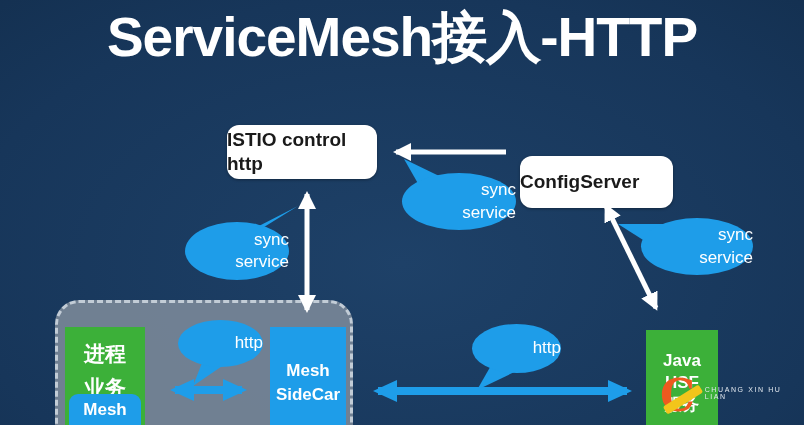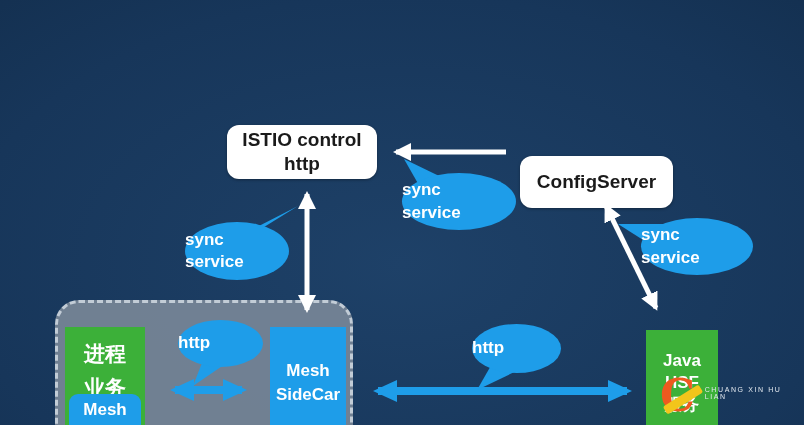--- a/index.html
+++ b/index.html
@@ -8,42 +8,42 @@
     font-family:"Liberation Sans", sans-serif;
     background:radial-gradient(130% 150% at 50% 62%, #1e4168 0%, #17365a 42%, #0b2138 100%);
   }
   .abs{position:absolute;}
   .title{
     left:0;top:1px;width:804px;text-align:center;
     color:#fff;font-size:55px;font-weight:bold;letter-spacing:-1px;z-index:1;
   }
   .white-box{
     background:#fff;border-radius:12px;color:#1a1a1a;font-weight:bold;
-    display:flex;flex-direction:column;align-items:center;justify-content:center;
+    display:flex;flex-direction:column;justify-content:center;
     font-size:19px;line-height:1.25;z-index:2;box-shadow:0 1px 3px rgba(0,0,0,.35);
   }
   .istio{left:227px;top:125px;width:150px;height:54px;}
   .config{left:520px;top:120px;width:153px;height:52px;margin-top:36px;}
   .container-group{
     left:55px;top:300px;width:298px;height:150px;box-sizing:border-box;
     background:rgba(118,133,150,0.94);border:3px dashed #c2ccd6;border-radius:24px;z-index:2;
   }
   .node{
     color:#fff;font-weight:bold;text-align:center;z-index:3;
     display:flex;flex-direction:column;align-items:center;
   }
   .green{background:#3cb039;}
   .blue{background:#1e9de9;}
   .business{left:65px;top:327px;width:80px;height:113px;font-size:21px;line-height:1.6;padding-top:10px;box-sizing:border-box;}
   .mesh-client{left:69px;top:394px;width:72px;height:46px;border-radius:9px;font-size:17px;line-height:1.3;padding-top:5px;box-sizing:border-box;}
   .sidecar{left:270px;top:327px;width:76px;height:113px;font-size:17px;line-height:1.4;padding-top:32px;box-sizing:border-box;}
   .java{left:646px;top:330px;width:72px;height:110px;font-size:17px;line-height:1.3;padding-top:20px;box-sizing:border-box;}
   .bubble{
-    background:#1e9de9;border-radius:50%;color:#fff;font-weight:bold;text-align:center;
-    display:flex;flex-direction:column;align-items:flex-start;justify-content:center;
+    background:#1e9de9;border-radius:50%;color:#fff;font-weight:normal;text-align:center;
+    display:flex;flex-direction:column;align-items:flex-end;justify-content:center;
     z-index:5;font-size:17px;line-height:1.3;
   }
   .sync-left{left:185px;top:222px;width:104px;height:58px;}
   .sync-middle{left:402px;top:173px;width:114px;height:57px;}
   .sync-right{left:641px;top:218px;width:112px;height:57px;}
   .http-left{left:178px;top:320px;width:85px;height:47px;}
   .http-right{left:472px;top:324px;width:89px;height:49px;}
   svg.layer{position:absolute;left:0;top:0;z-index:4;pointer-events:none;}
   svg.tails{z-index:4;}
   .watermark{
@@ -54,20 +54,21 @@
   .wm-slash{position:absolute;left:2px;top:19px;width:42px;height:9px;background:#f2c51b;transform:rotate(-32deg);border-radius:2px;}
   .wm-text{margin-left:2px;margin-top:7px;}
   .wm-name{color:#fff;font-size:22px;font-weight:bold;letter-spacing:2px;line-height:1;}
   .wm-sub{color:#e3e9ef;font-size:7px;letter-spacing:1.6px;margin-top:3px;}
 </style>
 </head>
 <body>
 
 <div class="stage">
 
+  <div class="abs title">ServiceMesh接入-HTTP</div>
 
   <div class="abs container-group"></div>
 
   <div class="abs white-box istio">
     <span>ISTIO control</span>
     <span>http</span>
   </div>
   <div class="abs white-box config">
     <span>ConfigServer</span>
   </div>

